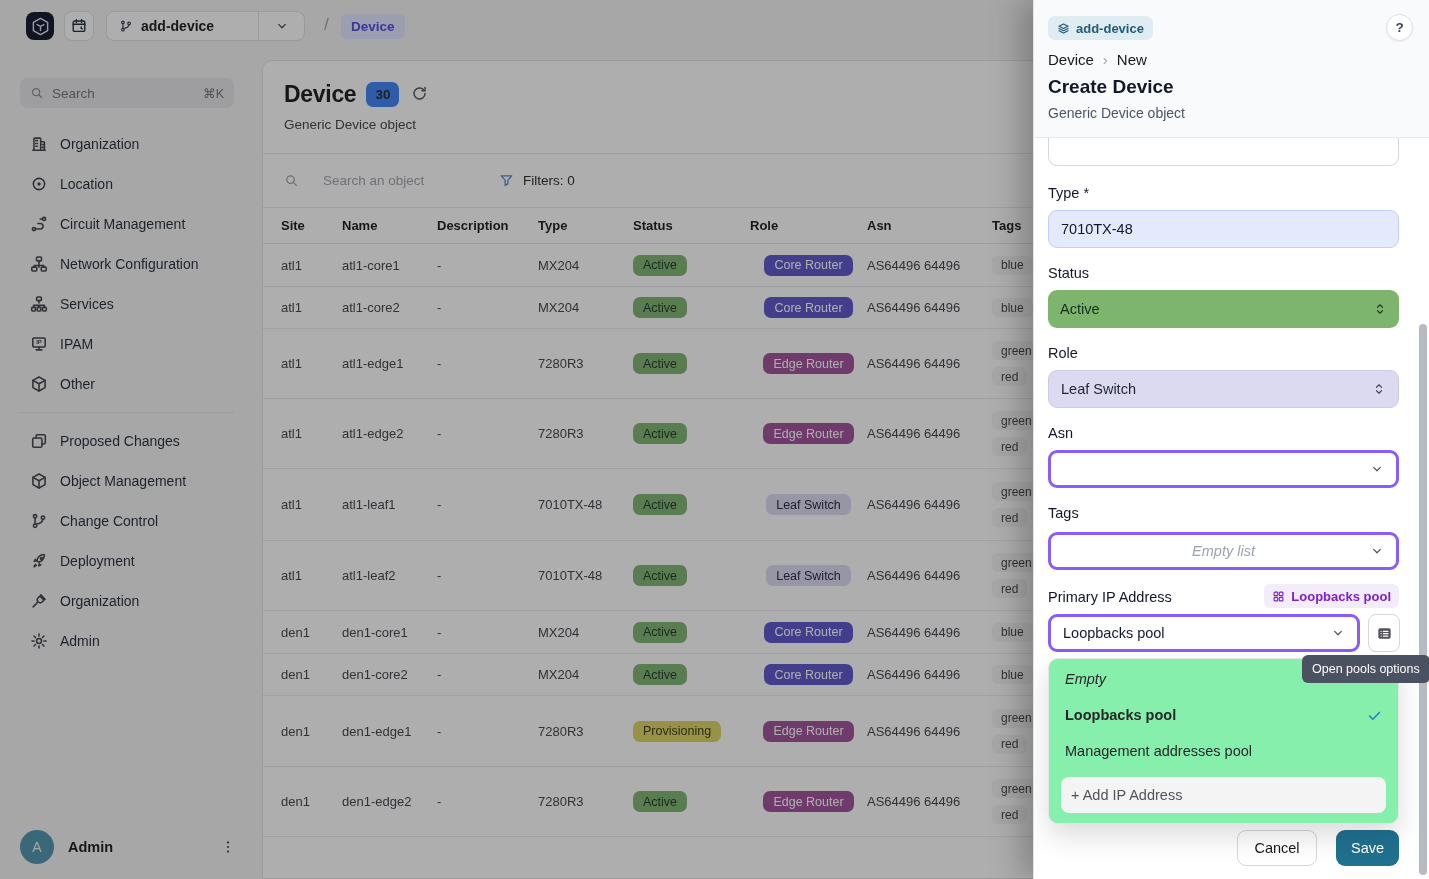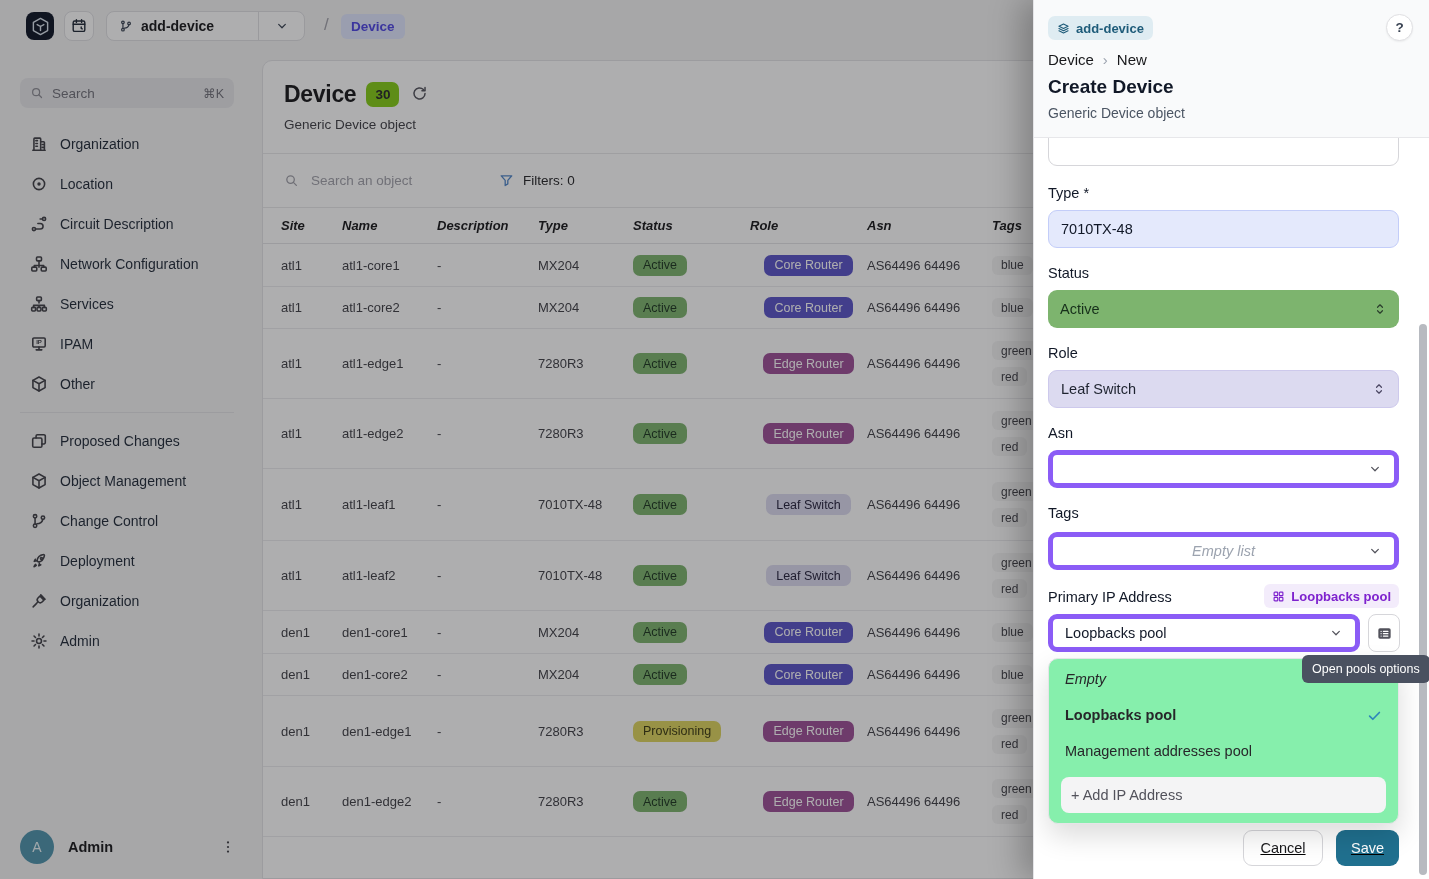--- a/index.html
+++ b/index.html
@@ -31,33 +31,33 @@
   .nav-divider { border-top:1px solid #e4e4e7; margin:8px 20px; }
   .side-user { position:absolute; left:20px; right:12px; bottom:10px; height:44px; display:flex; align-items:center; gap:14px; }
   .avatar { width:34px; height:34px; border-radius:50%; background:var(--avatar-bg); color:#eaf5f9; font-size:14px; display:flex; align-items:center; justify-content:center; }
   .side-user .uname { font-size:14.5px; font-weight:600; color:#18181b; }
   .kebab-btn { margin-left:auto; width:28px; height:28px; border:none; background:transparent; color:#3f3f46; display:flex; align-items:center; justify-content:center; }
 
   
   .card { position:absolute; left:262px; top:60px; right:0; bottom:0; background:#fff; border:1px solid #e4e4e7; border-top-left-radius:10px; overflow:hidden; }
   .card-title-row { position:absolute; left:21px; top:20px; display:flex; align-items:center; gap:10px; }
   .card-title { font-size:23px; font-weight:700; color:#18181b; letter-spacing:-0.3px; }
-  .count-chip { background:#84cc16; border-radius:7px; height:25px; padding:0 9px; display:flex; align-items:center; font-size:13.5px; font-weight:600; color:#27272a; }
+  .count-chip { background:#3b82f6; border-radius:7px; height:25px; padding:0 9px; display:flex; align-items:center; font-size:13.5px; font-weight:600; color:#27272a; }
   .refresh-btn { border:none; background:none; color:#52525b; width:20px; height:20px; }
   .card-sub { position:absolute; left:21px; top:56px; font-size:13.5px; color:#3f3f46; }
   .toolbar { position:absolute; left:0; right:0; top:92px; height:55px; border-top:1px solid #e8e8ea; border-bottom:1px solid #e8e8ea; }
-  .tb-search { position:absolute; left:21px; top:0; height:100%; display:flex; align-items:center; gap:12px; }
+  .tb-search { position:absolute; left:21px; top:0; height:100%; display:flex; align-items:center; gap:24px; }
   .tb-search .ic{ width:15px;height:15px;color:#a1a1aa;}
   .tb-search input { border:none; outline:none; width:175px; font-size:13.5px; color:#27272a; background:transparent; }
   .tb-search input::placeholder { color:#a1a1aa; }
   .tb-filter { position:absolute; left:236px; top:0; height:100%; display:flex; align-items:center; gap:9px; font-size:13.5px; color:#27272a; }
   .tb-filter .ic{ width:15px;height:15px;color:#5187c9;}
   .tablewrap { position:absolute; left:0; right:0; top:147px; }
   .thead { height:36px; display:flex; align-items:center; padding-left:18px; border-bottom:1px solid #e4e4e7; }
-  .th { font-size:13px; font-weight:700; color:#18181b;font-style:italic; }
+  .th { font-size:13px; font-weight:700; color:#18181b; }
   .trow { display:flex; align-items:center; padding-left:18px; border-bottom:1px solid #ececee; cursor:pointer; }
   .td { font-size:13px; color:#3f3f46; }
   .td.center { display:flex; justify-content:center; }
   .badge { display:inline-flex; align-items:center; padding:3.5px 10px; border-radius:7px; font-size:12.5px; font-weight:500; white-space:nowrap; }
   .tags-cell { display:flex; flex-direction:column; gap:7px; align-items:flex-start; justify-content:center; }
   .tag-chip { background:var(--tag-chip-bg); border-radius:6px; padding:2.5px 9px; font-size:12px; color:#3f3f46; }
   .tfoot { position:absolute; left:0; right:0; top:776px; height:43px; border-top:1px solid #e4e4e7; display:flex; align-items:center; }
   .tfoot .summary { margin-left:21px; font-size:13.5px; color:#27272a; }
   .page-select { margin-left:40px; width:58px; height:30px; border:1px solid #d4d4d8; border-radius:8px; background:#fff; display:flex; align-items:center; justify-content:space-between; padding:0 8px 0 12px; font-size:13.5px; color:#18181b; }
   .page-select .ic{ width:12px;height:12px;color:#52525b;}
@@ -78,36 +78,36 @@
   .form { position:absolute; left:0; right:0; top:138px; bottom:0; overflow:hidden; }
   .partial-input { position:absolute; left:14px; right:30px; top:-14px; height:42px; border:1px solid #d6d6da; border-radius:9px; background:#fff; }
   .f-label { position:absolute; left:14px; font-size:14.5px; font-weight:500; color:#111827; }
   .f-box { position:absolute; left:14px; right:30px; height:38px; border-radius:9px; display:flex; align-items:center; padding:0 12px; font-size:14.5px; color:#111827; }
   .f-box .caret { margin-left:auto; color:#52525b; }
   .input-type { background:var(--type-input-bg); border:1px solid var(--type-input-border); }
   .sel-status { background:var(--badge-green); color:#17301b; }
   .sel-status .caret{ color:#2b3f2d; }
   .sel-role { background:var(--badge-lavender); border:1px solid #cdc9ec; color:#1f2430; }
   .sel-role .caret{ color:#4b4763; }
-  .sel-plain { background:#fff; border:5px solid #8b5cf6;text-align:center; }
+  .sel-plain { background:#fff; border:3px solid #8b5cf6;text-align:center; }
   .sel-tags { justify-content:center; }
   .sel-tags .placeholder { font-style:italic; color:#9ca3af; }
   .sel-tags .caret { position:absolute; right:12px; }
   .pip-chip { position:absolute; right:30px; top:446px; height:24px; display:inline-flex; align-items:center; gap:6px; padding:0 8px; border-radius:6px; background:var(--pool-chip-bg); color:var(--pool-chip-text); font-size:13px; font-weight:600; }
   .pip-chip .ic{ width:13px; height:13px; }
   .pip-select { left:14px; right:auto; width:312px; }
   .pools-btn { position:absolute; left:334px; top:476px; width:32px; height:38px; border:1px solid #d6d6da; border-radius:8px; background:#fff; display:flex; align-items:center; justify-content:center; color:#52525b; }
   .pools-btn .ic{ width:17px; height:17px; }
   .dropdown { position:absolute; left:14px; right:30px; top:520px; background:#86efac; border:1px solid #e5e5e8; border-radius:10px; box-shadow:0 12px 28px rgba(0,0,0,.14); padding:2px 0 10px; z-index:5;text-align:center; }
   .dd-item { height:36px; display:flex; align-items:center; padding:0 16px; font-size:14.5px; color:#27272a; cursor:pointer; }
   .dd-item.italic { font-style:italic; }
   .dd-item.selected { font-weight:700; }
   .dd-item .ic { margin-left:auto; color:var(--check); width:15px; height:15px; }
   .dd-action { margin:8px 12px 0; height:36px; background:#f4f4f5; border-radius:8px; display:flex; align-items:center; padding:0 10px; color:#52525b; font-size:14.5px; cursor:pointer; }
-  .panel-actions { position:absolute; right:30px; top:692px; display:flex; gap:13px; z-index:2;text-decoration:underline; }
+  .panel-actions { position:absolute; right:30px; top:692px; display:flex; gap:19px; z-index:2; }
   .btn-cancel { width:80px; height:36px; border:1px solid #d6d6da; border-radius:9px; background:#fff; font-size:14.5px; color:#18181b; }
   .btn-save { width:63px; height:36px; border:none; border-radius:9px; background:var(--save-button); color:#fff; font-size:14.5px; }
   .tooltip { position:absolute; left:1302px; top:655px; height:28px; display:flex; align-items:center; padding:0 10px; background:var(--tooltip-bg); color:#fff; font-size:12.5px; border-radius:6px; z-index:70; white-space:nowrap; }
   .scrollthumb { position:absolute; left:1419px; top:324px; width:8px; height:551px; background:#b7bac0; border-radius:4px; z-index:60; }
 </style>
 </head>
 <body>
 
 <div class="app">
 
@@ -183,21 +183,21 @@
           <span>Location</span>
         </div>
         <div class="nav-item">
           <span class="ic">
             <svg viewBox="0 0 16 16" fill="none" stroke="currentColor" stroke-width="1.4" stroke-linecap="round" stroke-linejoin="round">
               <circle cx="3.5" cy="12.5" r="1.4"></circle>
               <circle cx="12.5" cy="3.5" r="1.4"></circle>
               <path d="M5.1 12.5h4a2.5 2.5 0 0 0 0-5H7M10.9 3.5H9"></path>
             </svg>
           </span>
-          <span>Circuit Description</span>
+          <span>Circuit Management</span>
         </div>
         <div class="nav-item">
           <span class="ic">
             <svg viewBox="0 0 16 16" fill="none" stroke="currentColor" stroke-width="1.4" stroke-linecap="round" stroke-linejoin="round">
               <rect x="5.8" y="1.8" width="4.4" height="3.4" rx=".8"></rect>
               <rect x="1.6" y="10.8" width="4.4" height="3.4" rx=".8"></rect>
               <rect x="10" y="10.8" width="4.4" height="3.4" rx=".8"></rect>
               <path d="M8 5.2v3M3.8 10.8V9.3h8.4v1.5M8 8.2v2.6"></path>
             </svg>
           </span>

